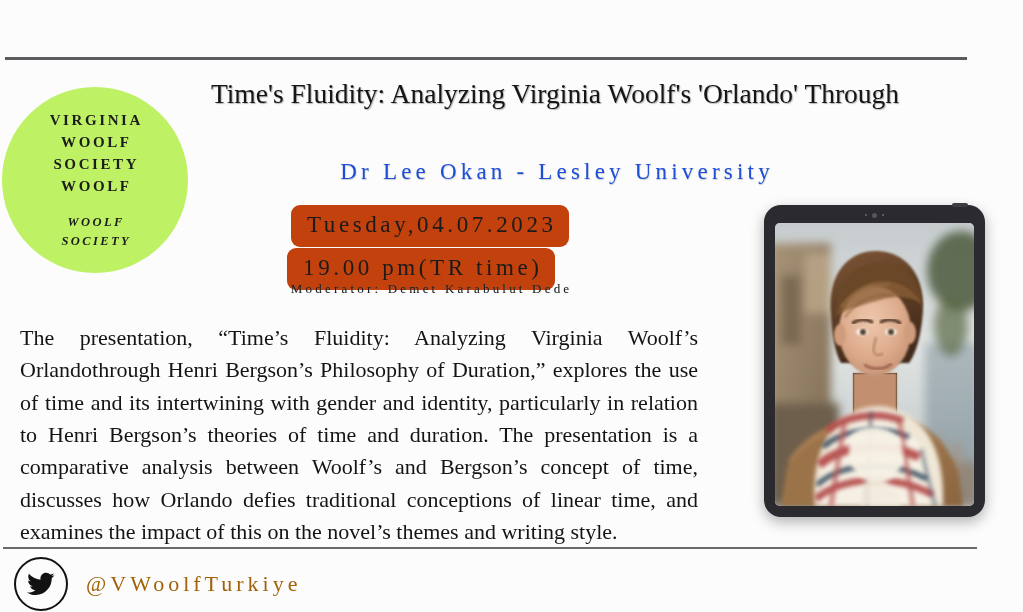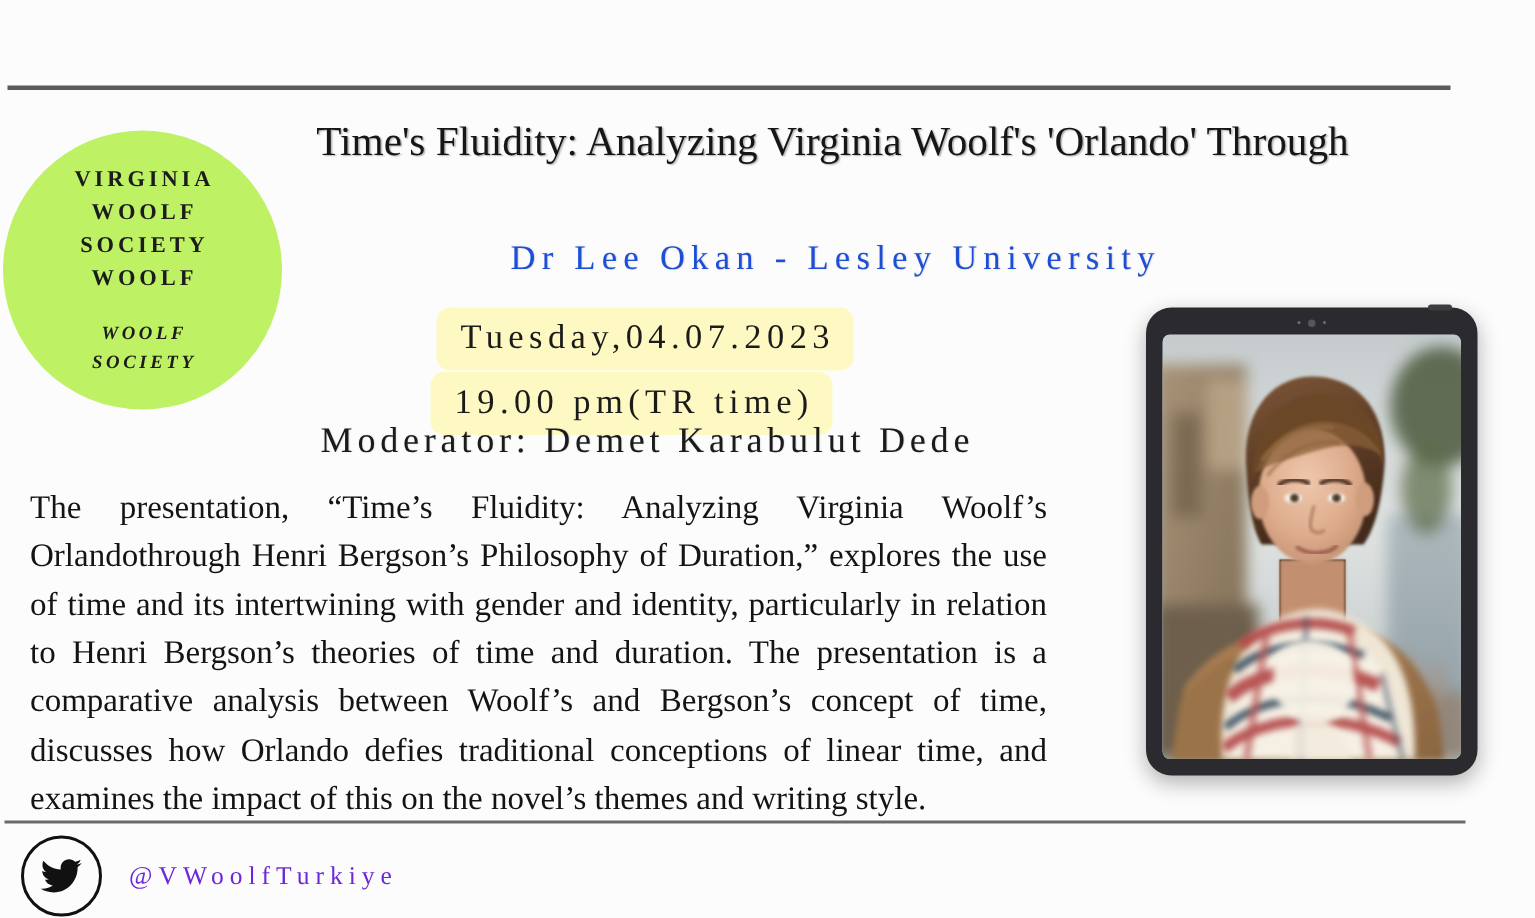--- a/index.html
+++ b/index.html
@@ -109,42 +109,42 @@
     left: 150px;
     top: 205px;
     width: 560px;
     text-align: center;
     font-size: 23px;
     letter-spacing: 3.6px;
     line-height: 1.52;
     color: #1b1b1b;
   }
   .datewrap .hl {
-    background: #fef9c3;
+    background: #c2410c;
     border-radius: 9px;
     padding: 3px 12px 4px 12px;
     box-decoration-break: clone;
     -webkit-box-decoration-break: clone;
     text-indent: 3.6px;
     display: inline-block;
     margin-bottom: 1px;
   }
   .datewrap .hl.line2 {
     border-radius: 9px;
     margin-left: -18px;
     text-align: center;
   }
 
   .moderator {
     position: absolute;
     left: 150px;
     top: 281px;
     width: 560px;
     text-align: center;
-    font-size: 24px;
+    font-size: 13px;
     letter-spacing: 3.2px;
     color: #1b1b1b;
     text-indent: 3.2px;
     text-shadow: 0.4px 0.4px 0.8px rgba(150,150,155,0.4);
   }
 
   
   .abstract {
     position: absolute;
     left: 20px;
@@ -227,23 +227,23 @@
     border-radius: 50%;
     border: 2.5px solid #111;
     display: flex;
     align-items: center;
     justify-content: center;
     background: #fcfcfd;
     flex: none;
   }
   .tw-circle svg { width: 28px; height: 28px; display: block; }
   .handle {
-    font-size: 17px;
+    font-size: 22px;
     letter-spacing: 4px;
-    color: #6d28d9;
+    color: #a16207;
     text-indent: 4px;
     white-space: nowrap;
   }
 </style>
 </head>
 <body>
 
 <div class="poster">
 
   <div class="rule-top"></div>

